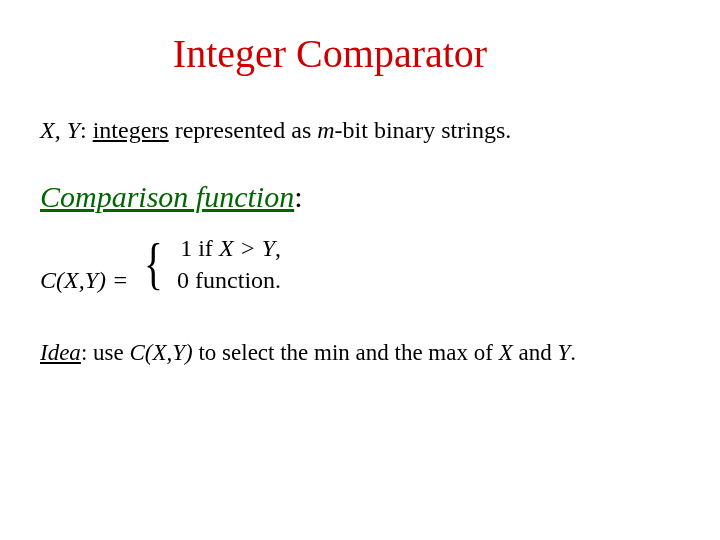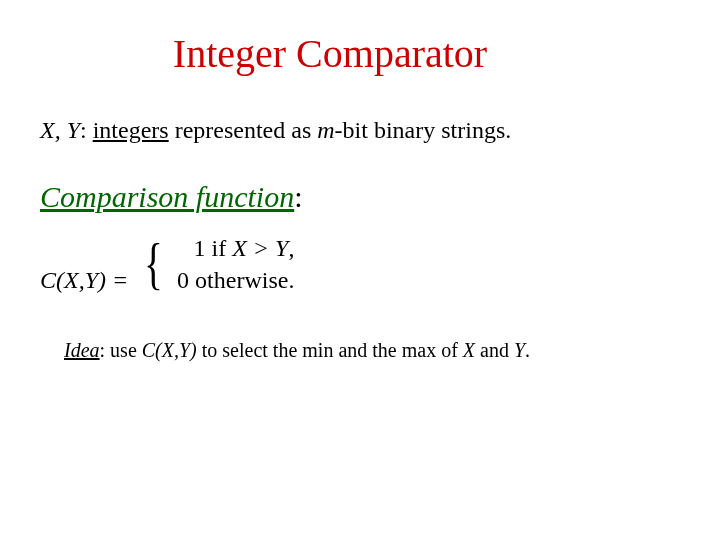--- a/index.html
+++ b/index.html
@@ -58,23 +58,22 @@
     transform: scaleX(0.7);
     display: inline-block;
   }
   .cases {
     display: flex;
     flex-direction: column;
     line-height: 1.35;
     align-items: flex-end;
   }
   .idea {
-    font-size: 20px;
+    font-size: 23px;
     line-height: 1.35;
-    margin-left: 24px;
   }
   .idea-label { font-style: italic; text-decoration: underline; }
 </style>
 </head>
 <body>
 
 <div class="slide">
 
   <h1 class="title">Integer Comparator</h1>
 
@@ -87,21 +86,21 @@
   </div>
 
   <div class="funcwrap">
     <span class="lhs">C(X,Y) =</span>
     <span class="brace">{</span>
     <div class="cases">
       <div>
         <span>1</span><span>  if  </span><span class="ital">X &gt; Y</span><span>,</span>
       </div>
       <div>
-        <span>0</span><span>  otherwise.</span>
+        <span>0</span><span>  function.</span>
       </div>
     </div>
   </div>
 
   <div class="idea">
     <span class="idea-label">Idea</span><span>: use </span><span class="ital">C(X,Y)</span><span> to select the min and the max of  </span><span class="ital">X</span><span> and </span><span class="ital">Y</span><span>.</span>
   </div>
 
 </div>
 

